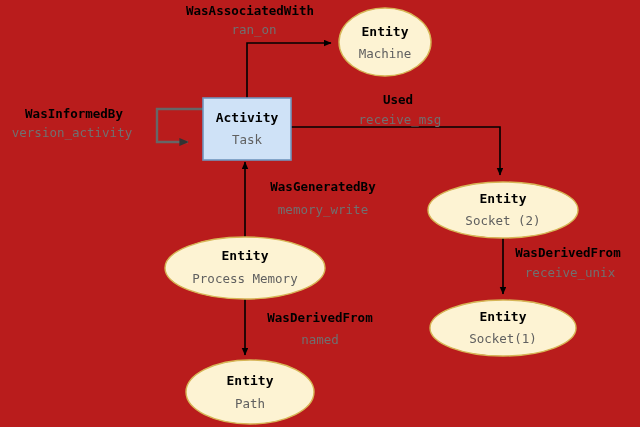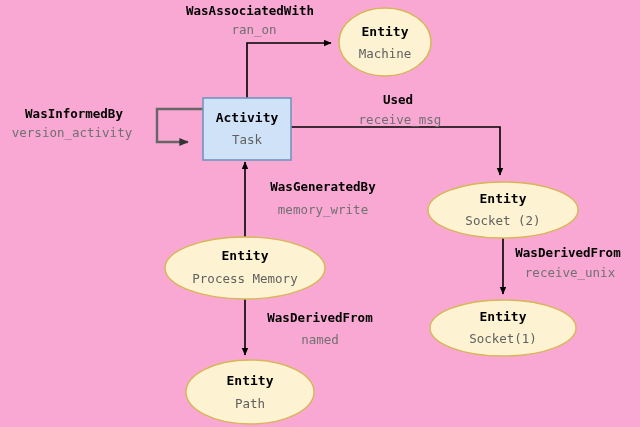--- a/index.html
+++ b/index.html
@@ -7,21 +7,21 @@
     padding: 0;
     background: #ffffff;
   }
   body {
     font-family: "DejaVu Sans Mono", monospace;
   }
   #canvas {
     position: relative;
     width: 640px;
     height: 427px;
-    background: #f9a8d4;
+    background: #b91c1c;
     overflow: hidden;
   }
   svg.graph {
     position: absolute;
     left: 0;
     top: 0;
     width: 640px;
     height: 427px;
   }
   .node-ellipse {

